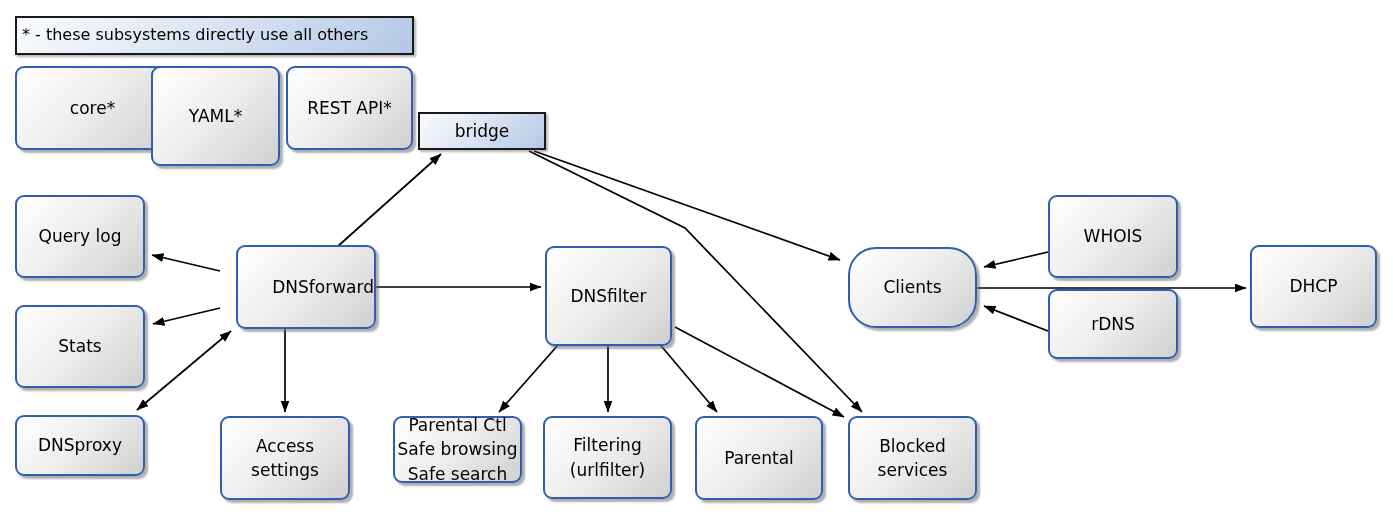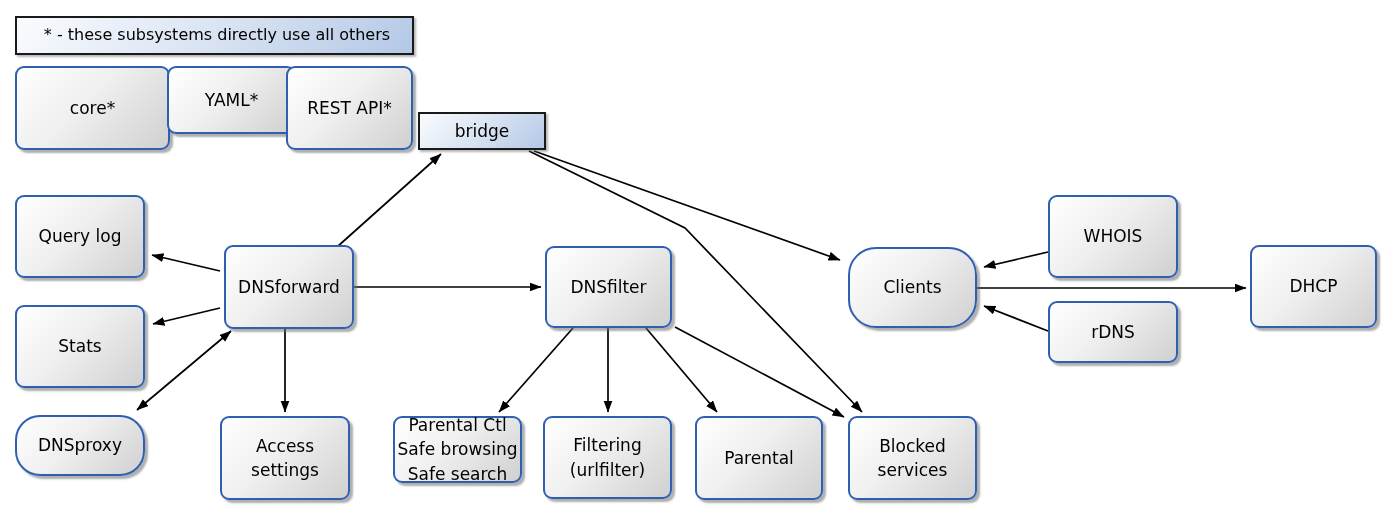--- a/index.html
+++ b/index.html
@@ -34,21 +34,21 @@
     line-height: 1.42;
   }
   .node .lbl { white-space: pre-line; }
   .accent {
     border: 2px solid #1a1a1a;
     border-radius: 0;
     background: linear-gradient(135deg, #fafcfe 0%, #d9e3f2 50%, #b3c8e6 100%);
     box-shadow: 2px 2px 2px rgba(110,110,110,0.5);
   }
   .legendbox {
-    justify-content: center;
+    justify-content: flex-start;
     text-align: left;
     padding-left: 5px;
     font-size: 16px;
   }
 </style>
 </head>
 <body>
 
 <div class="canvas">
 
@@ -80,50 +80,50 @@
     </g>
   </svg>
 
   <div class="node accent legendbox" style="left:15px; top:16px; width:399px; height:39px;">
     <span class="lbl">* - these subsystems directly use all others</span>
   </div>
 
   <div class="node" style="left:15px; top:66px; width:155px; height:84px;">
     <span class="lbl">core*</span>
   </div>
-  <div class="node" style="left:151px; top:66px; width:129px; height:68px;margin-left:16px;">
+  <div class="node" style="left:151px; top:66px; width:129px; height:100px;">
     <span class="lbl">YAML*</span>
   </div>
   <div class="node" style="left:286px; top:66px; width:127px; height:84px;">
     <span class="lbl">REST API*</span>
   </div>
 
   <div class="node accent" style="left:418px; top:112px; width:128px; height:38px;">
     <span class="lbl">bridge</span>
   </div>
 
   <div class="node" style="left:15px; top:195px; width:130px; height:83px;">
     <span class="lbl">Query log</span>
   </div>
   <div class="node" style="left:15px; top:305px; width:130px; height:83px;">
     <span class="lbl">Stats</span>
   </div>
-  <div class="node" style="left:15px; top:415px; width:130px; height:61px;border-radius:25px;">
+  <div class="node" style="left:15px; top:415px; width:130px; height:61px;">
     <span class="lbl">DNSproxy</span>
   </div>
 
-  <div class="node" style="left:224px; top:245px; width:130px; height:84px;">
+  <div class="node" style="left:236px; top:245px; width:140px; height:84px;justify-content:flex-end;">
     <span class="lbl">DNSforward</span>
   </div>
   <div class="node" style="left:220px; top:416px; width:130px; height:84px;">
     <span class="lbl">Access
 settings</span>
   </div>
 
-  <div class="node" style="left:545px; top:246px; width:127px; height:82px;align-items:center;">
+  <div class="node" style="left:545px; top:246px; width:127px; height:100px;align-items:center;">
     <span class="lbl">DNSfilter</span>
   </div>
 
   <div class="node" style="left:393px; top:416px; width:129px; height:67px;">
     <span class="lbl">Parental Ctl
 Safe browsing
 Safe search</span>
   </div>
   <div class="node" style="left:543px; top:416px; width:129px; height:83px;">
     <span class="lbl">Filtering
@@ -136,20 +136,20 @@
     <span class="lbl">Blocked
 services</span>
   </div>
 
   <div class="node" style="left:848px; top:247px; width:129px; height:81px;border-radius:28px;">
     <span class="lbl">Clients</span>
   </div>
   <div class="node" style="left:1048px; top:195px; width:130px; height:83px;">
     <span class="lbl">WHOIS</span>
   </div>
-  <div class="node" style="left:1048px; top:301px; width:130px; height:62px;">
+  <div class="node" style="left:1048px; top:289px; width:130px; height:70px;">
     <span class="lbl">rDNS</span>
   </div>
   <div class="node" style="left:1250px; top:245px; width:127px; height:83px;">
     <span class="lbl">DHCP</span>
   </div>
 
 </div>
 
 </body></html>

